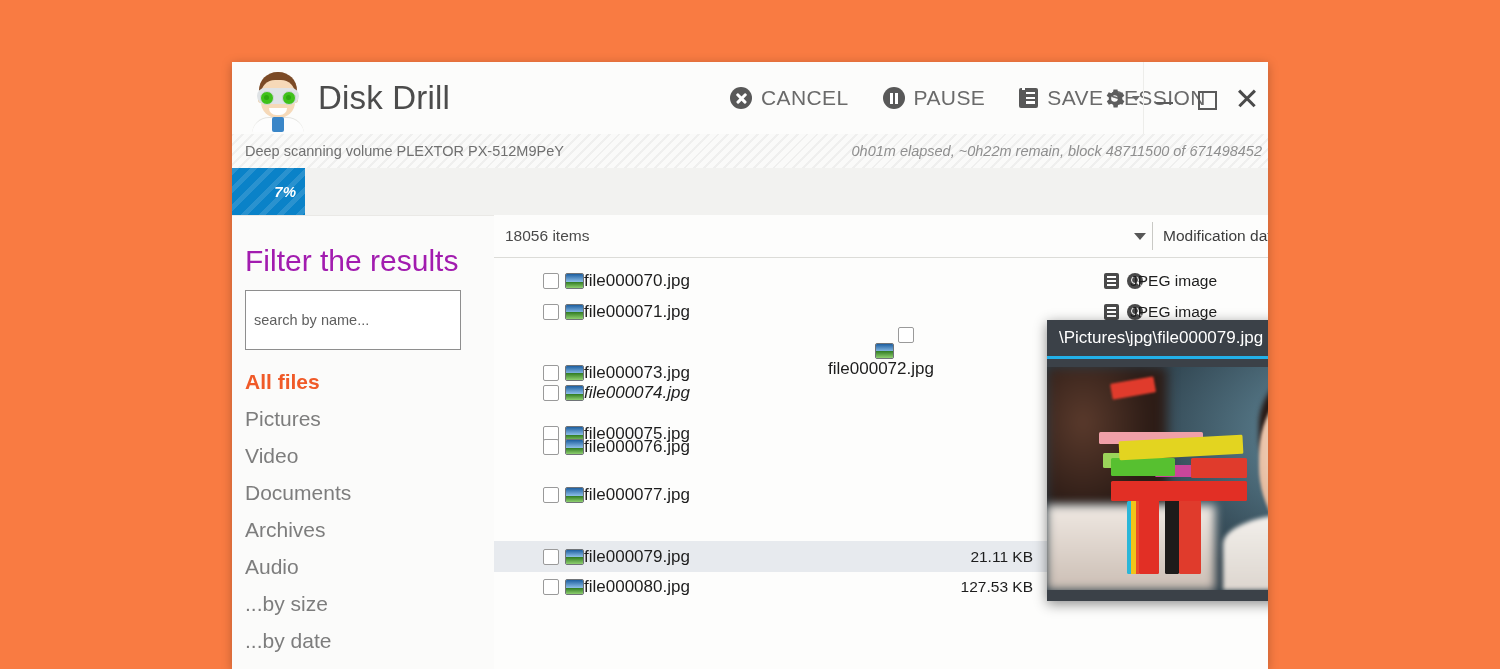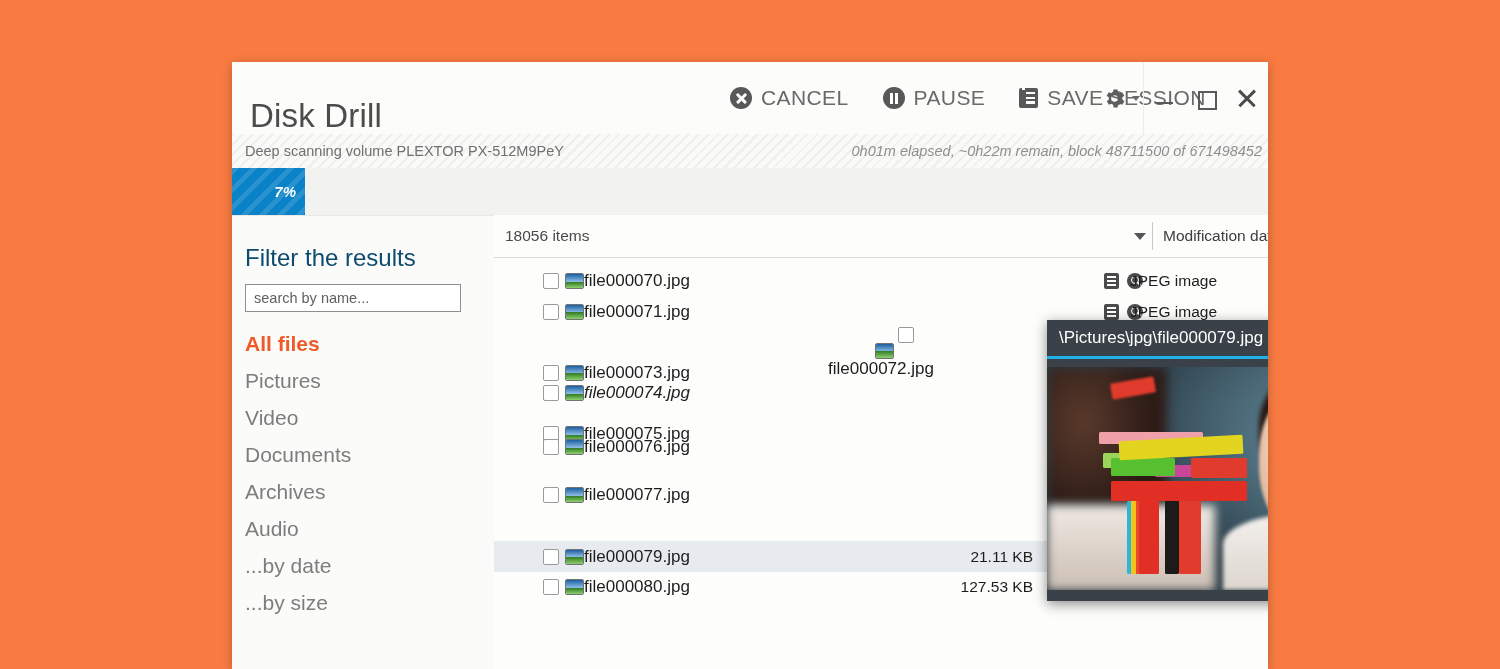--- a/index.html
+++ b/index.html
@@ -22,21 +22,21 @@
 
   
   #titlebar {
     position: absolute; left: 0; top: 0;
     width: 1036px; height: 72px;
     background: #fcfcfb;
     border-bottom: 1px solid #ededea;
   }
   #brand {
     position: absolute; left: 18px; top: 0;
-    height: 72px; display: flex; align-items: center; gap: 12px; flex-direction: column;
+    height: 72px; display: flex; align-items: center; gap: 12px;
   }
   #mascot {
     width: 56px; height: 62px; position: relative; overflow: hidden;
     margin-top: 6px;
   }
   .m-hair {
     position: absolute; left: 9px; top: 2px; width: 38px; height: 24px;
     background: #7b4a26; border-radius: 19px 19px 6px 6px;
   }
   .m-face {
@@ -164,25 +164,25 @@
         rgba(255,255,255,.13) 0 5px, rgba(255,255,255,0) 5px 13px);
   }
   #progress-pct {
     position: absolute; right: 9px; top: 0; line-height: 47px;
     color: #ffffff; font-size: 15px; font-style: italic; font-weight: bold;
   }
 
   
   #sidebar { position: absolute; left: 0; top: 153px; width: 262px; height: 454px; }
   #sidebar-title {
-    margin: 29px 0 12px 13px; font-size: 24px; color: #0c4a6e;
+    margin: 29px 0 12px 13px; font-size: 30px; color: #a21caf;
   }
   #search-input {
     display: block; margin: 12px 0 0 13px;
-    width: 198px; height: 26px; padding: 0 8px;
+    width: 198px; height: 26px; padding: 16px 8px;
     border: 1px solid #8e8e8e; background: #fff;
     font-size: 14.5px; color: #3c3c3c;
     font-family: "Liberation Sans", sans-serif;
   }
   #search-input::placeholder { color: #5f5f5f; }
   .filter-item {
     margin: 0 0 0 13px; font-size: 21px; color: #7d7d7d;
     line-height: 37px; cursor: pointer; white-space: nowrap;
   }
   .filter-item.active { color: #f05a28; font-weight: bold; }
@@ -393,22 +393,22 @@
   <div id="sidebar">
     <div id="sidebar-title">Filter the results</div>
     <input id="search-input" type="text" placeholder="search by name..." style="">
     <div id="filter-list">
       <div class="filter-item active">All files</div>
       <div class="filter-item">Pictures</div>
       <div class="filter-item">Video</div>
       <div class="filter-item">Documents</div>
       <div class="filter-item">Archives</div>
       <div class="filter-item">Audio</div>
+      <div class="filter-item">...by size</div>
       <div class="filter-item">...by date</div>
-      <div class="filter-item">...by size</div>
     </div>
   </div>
 
   <div id="filepane">
     <div id="list-header">
       <div id="item-count">18056 items</div>
       <div id="sort-caret"></div>
       <div class="col-head" id="col-date">Modification date</div>
 
     </div>

